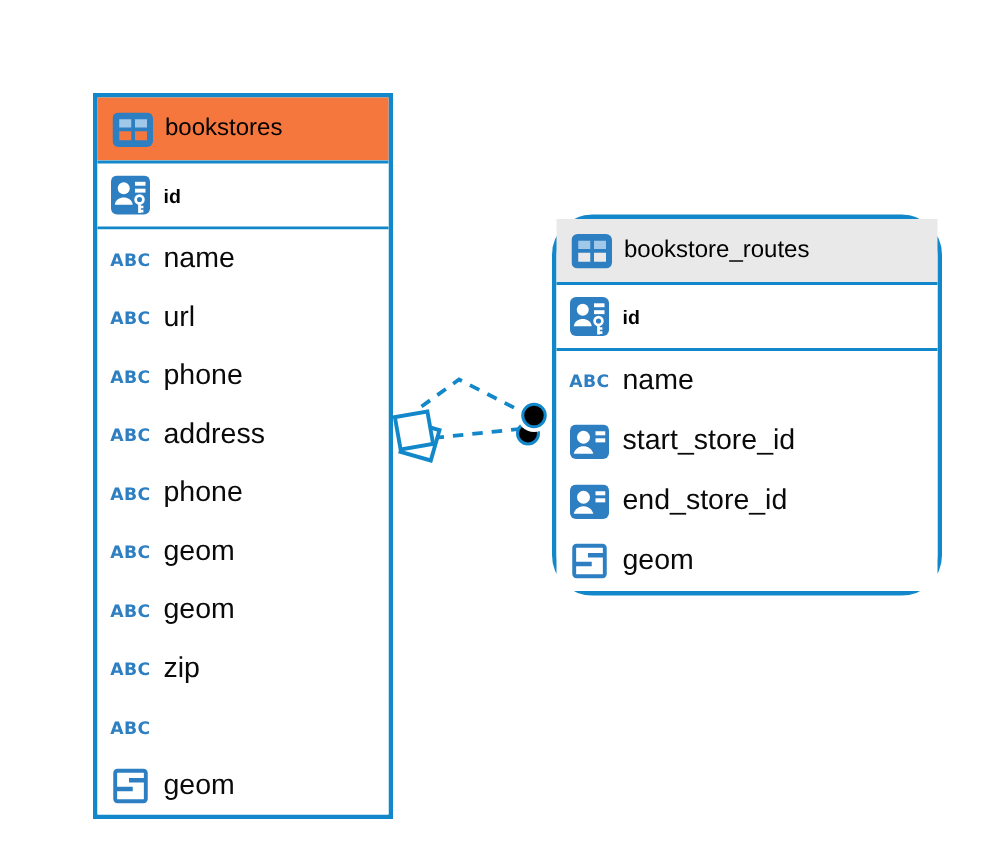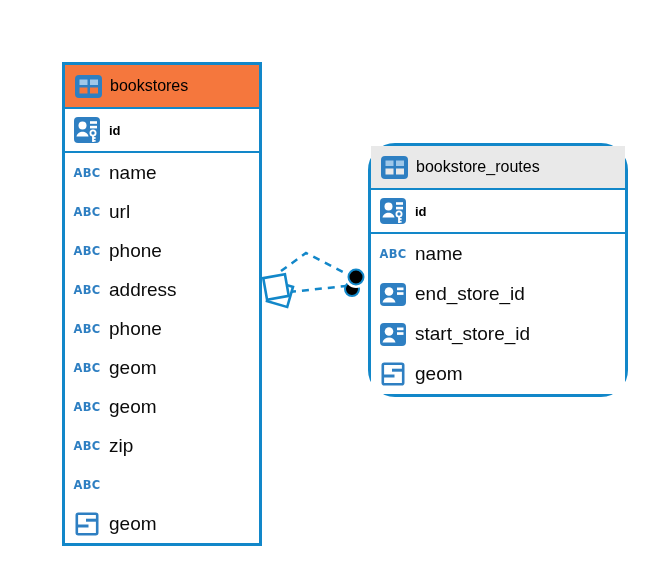--- a/index.html
+++ b/index.html
@@ -160,33 +160,33 @@
       <div class="row">
         <span class="icon-box">
           <svg width="26" height="23" viewBox="0 0 26 23">
             <rect x="0" y="0" width="26" height="23" rx="4" fill="var(--icon-blue)"></rect>
             <circle cx="9" cy="8.5" r="4.3" fill="#fff"></circle>
             <path d="M2.5 19.5 C4 12.8 14 12.8 15.5 19.5 Z" fill="#fff"></path>
             <rect x="17" y="4.5" width="6.5" height="2.7" fill="#fff"></rect>
             <rect x="17" y="9.2" width="6.5" height="2.7" fill="#fff"></rect>
           </svg>
         </span>
-        <span class="lbl">end_store_id</span>
+        <span class="lbl">start_store_id</span>
       </div>
       <div class="row">
         <span class="icon-box">
           <svg width="26" height="23" viewBox="0 0 26 23">
             <rect x="0" y="0" width="26" height="23" rx="4" fill="var(--icon-blue)"></rect>
             <circle cx="9" cy="8.5" r="4.3" fill="#fff"></circle>
             <path d="M2.5 19.5 C4 12.8 14 12.8 15.5 19.5 Z" fill="#fff"></path>
             <rect x="17" y="4.5" width="6.5" height="2.7" fill="#fff"></rect>
             <rect x="17" y="9.2" width="6.5" height="2.7" fill="#fff"></rect>
           </svg>
         </span>
-        <span class="lbl">start_store_id</span>
+        <span class="lbl">end_store_id</span>
       </div>
       <div class="row">
         <span class="icon-box">
           <svg width="24" height="24" viewBox="0 0 24 24">
             <rect x="1.8" y="1.8" width="20.4" height="20.4" rx="1.5" fill="#fff" stroke="var(--icon-blue)" stroke-width="2.6"></rect>
             <line x1="11" y1="8.2" x2="21" y2="8.2" stroke="var(--icon-blue)" stroke-width="3"></line>
             <line x1="3" y1="14" x2="13.5" y2="14" stroke="var(--icon-blue)" stroke-width="3"></line>
           </svg>
         </span>
         <span class="lbl">geom</span>

